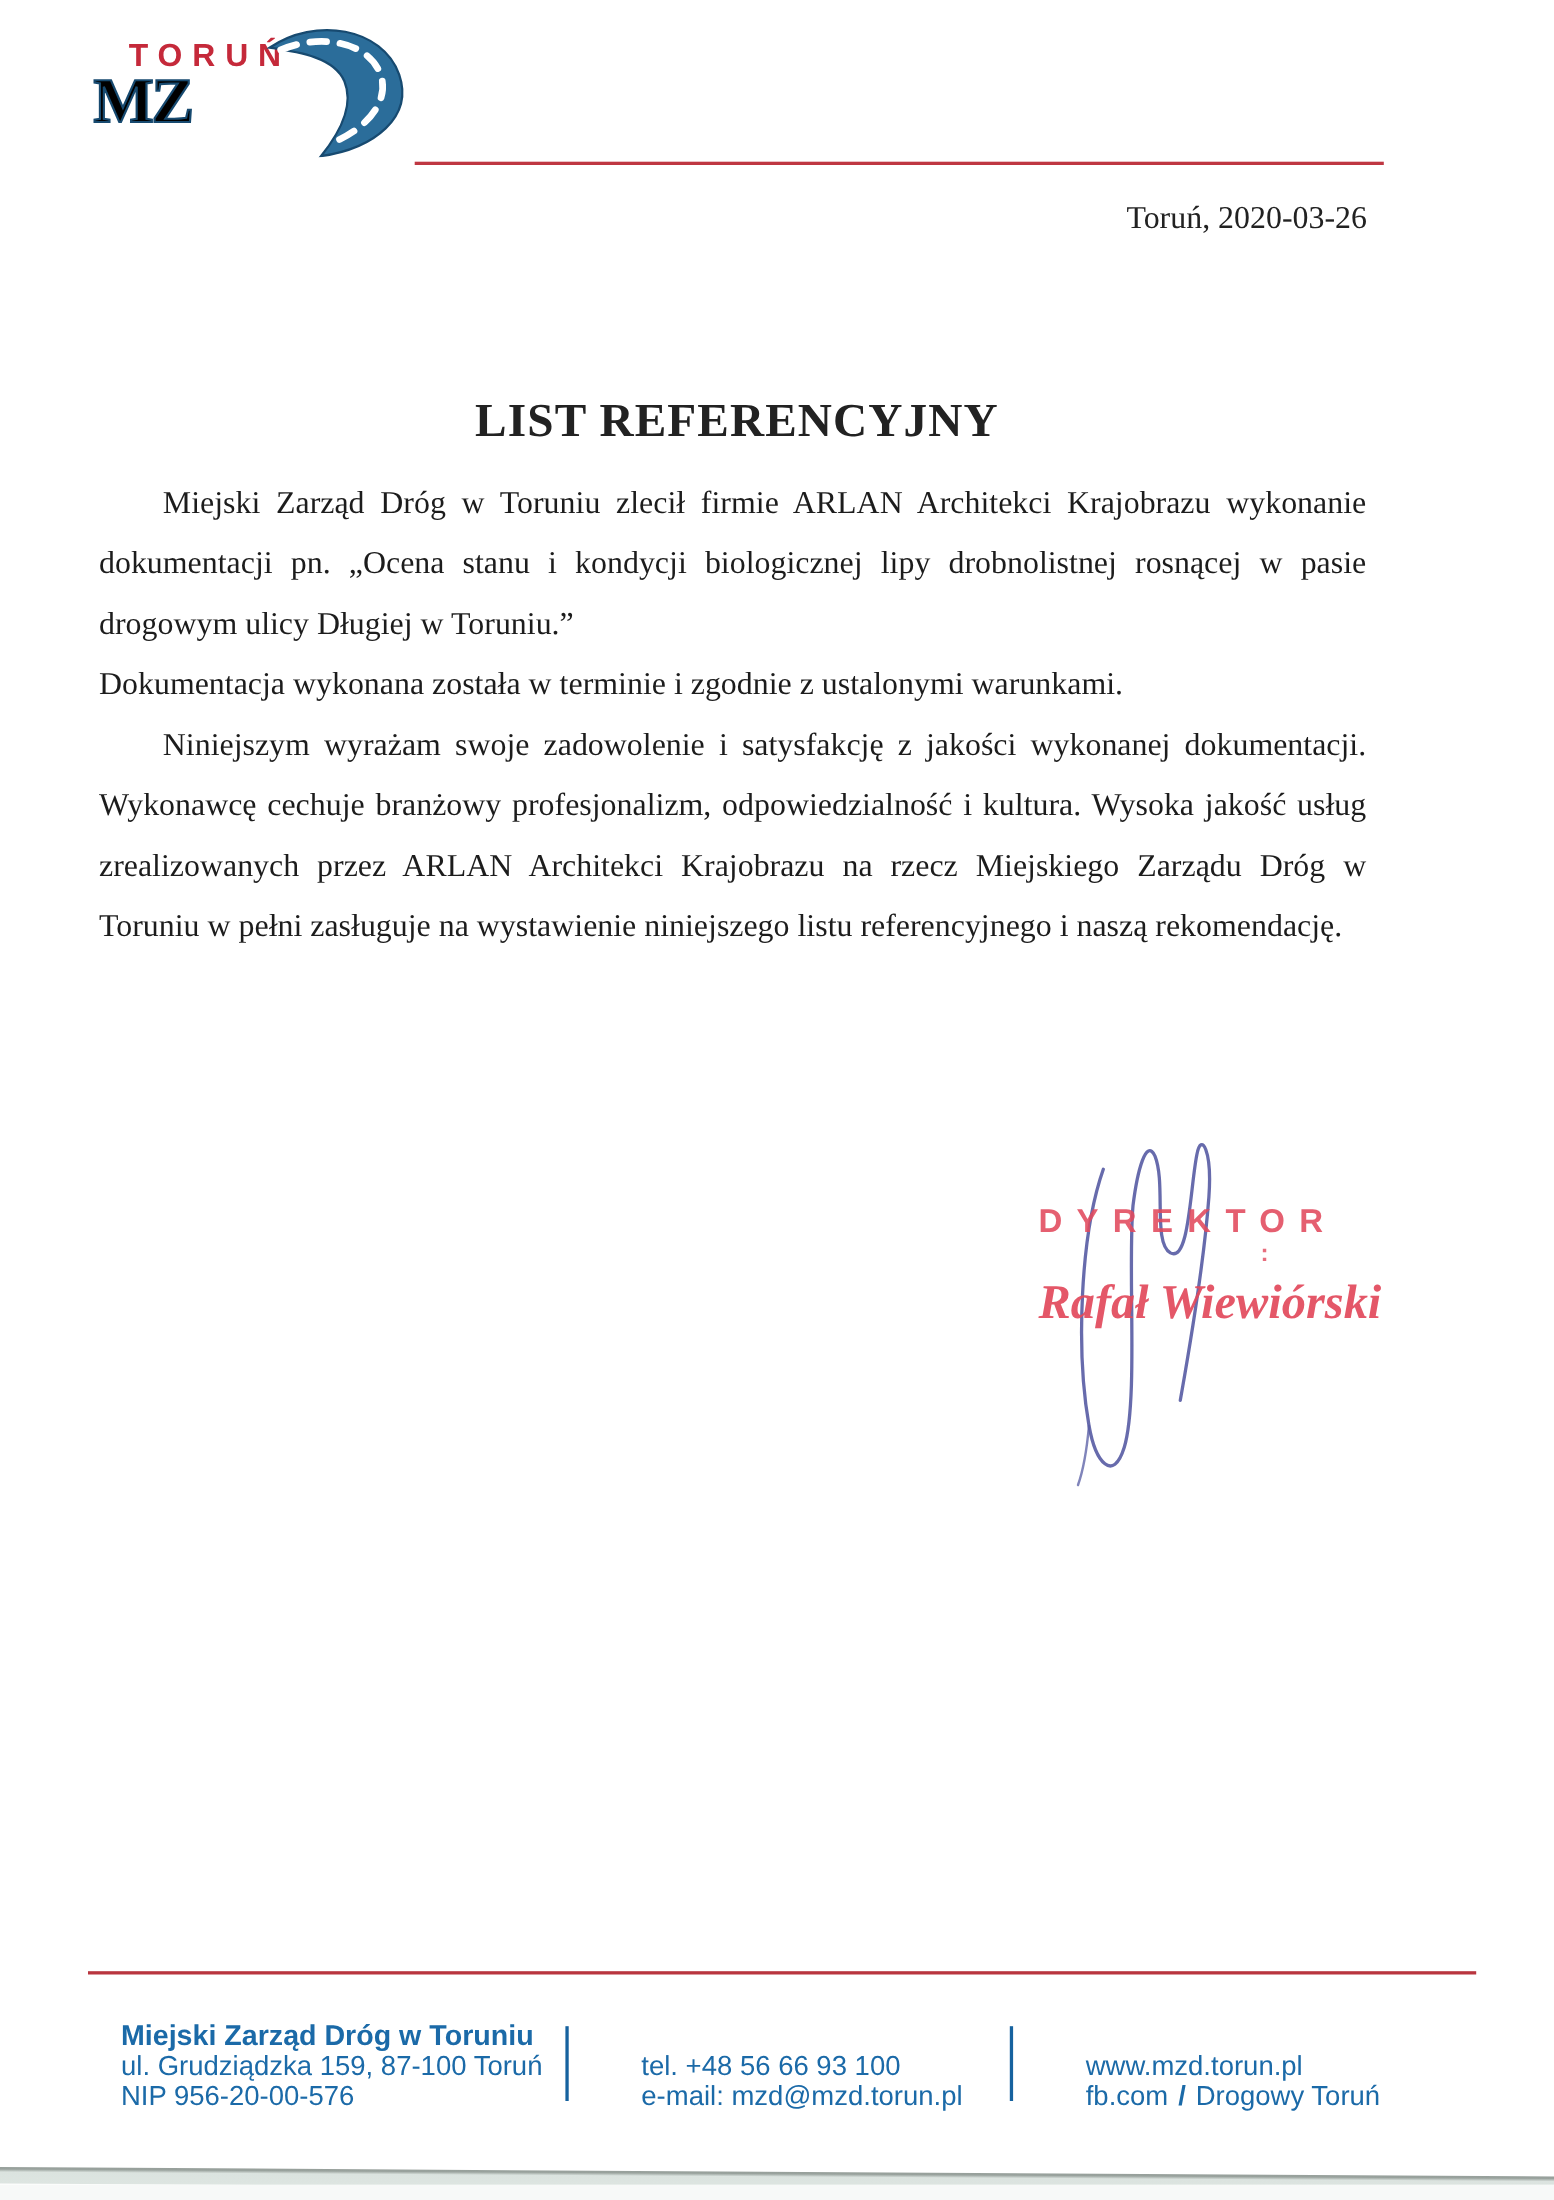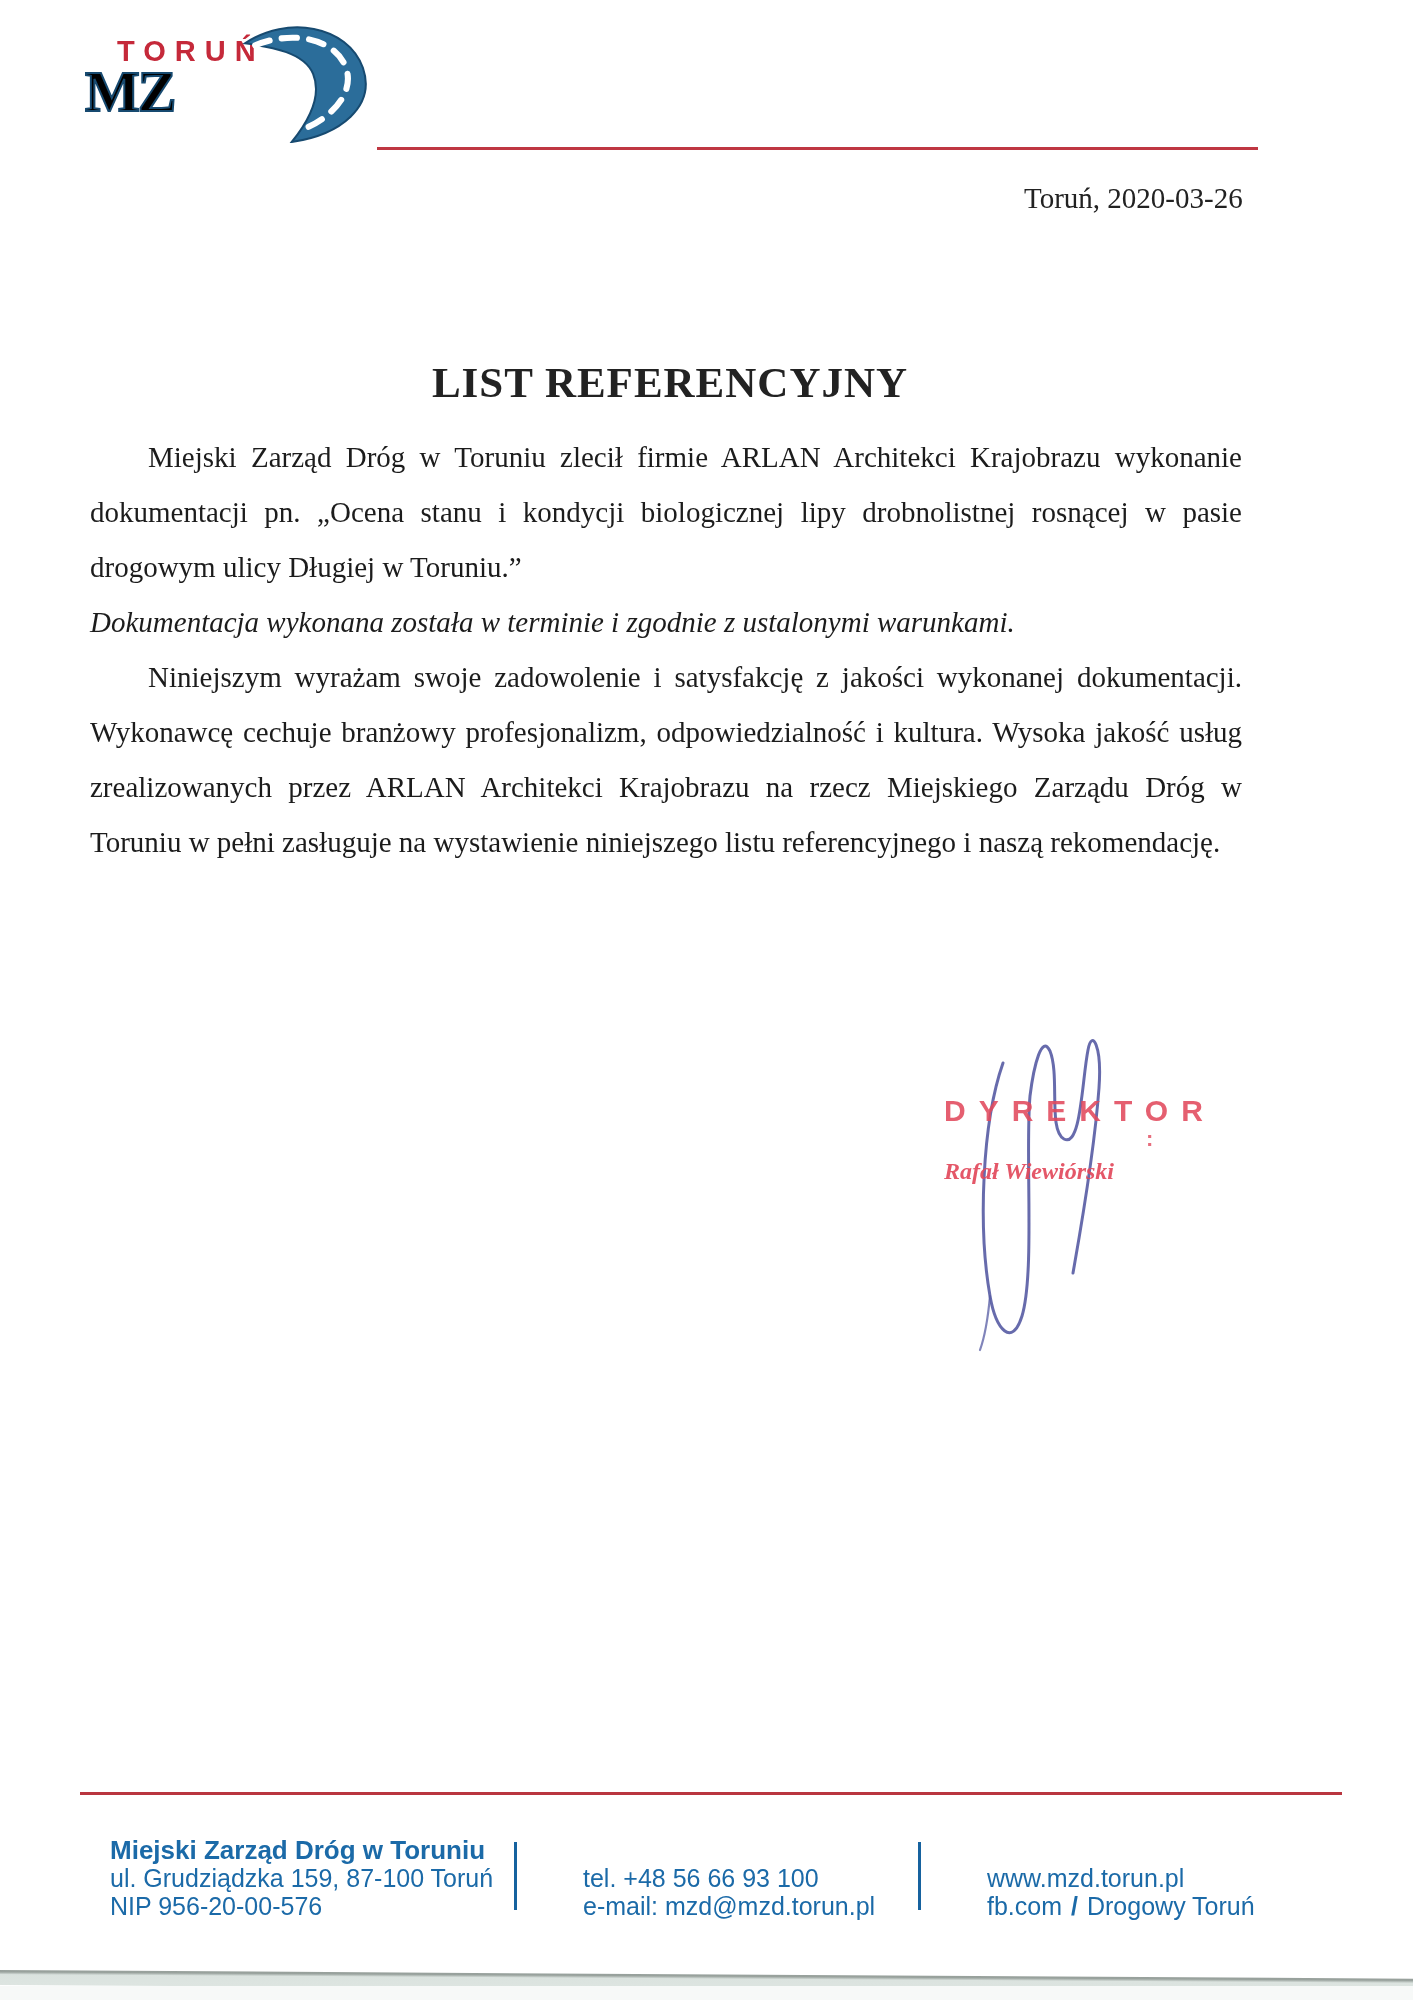--- a/index.html
+++ b/index.html
@@ -48,39 +48,39 @@
     text-align: center;
     font-size: 43px; font-weight: bold; letter-spacing: 1px;
     color: #222;
   }
   .letter-body {
     left: 90px; top: 430px; width: 1152px;
     font-size: 29px; line-height: 55px;
     text-align: justify;
   }
   .letter-body p[data-indent="true"] { text-indent: 58px; }
-  .letter-body p[data-justify="false"] { text-align: left; font-style: italic; }
+  .letter-body p[data-justify="false"] { text-align: left; }
 
   
   .stamp-title {
     left: 944px; top: 1094px;
     font-family: "Liberation Sans", sans-serif;
     font-weight: bold; font-size: 30px; letter-spacing: 13px;
     color: #e24a5d; opacity: 0.88;
     white-space: nowrap;
   }
   .stamp-mark {
     left: 1146px; top: 1126px;
     font-family: "Liberation Sans", sans-serif;
     font-weight: bold; font-size: 22px; color: #e24a5d; opacity: 0.8;
   }
   .stamp-name {
     left: 944px; top: 1158px;
     font-family: "Liberation Serif", serif;
-    font-style: italic; font-weight: bold; font-size: 24px;
+    font-style: italic; font-weight: bold; font-size: 44px;
     color: #e2495c; opacity: 0.92;
     white-space: nowrap;
   }
   .signature-ink { left: 930px; top: 1018px; }
 
   
   .footer-rule {
     left: 80px; top: 1792px; width: 1262px; height: 3px;
     background: #b9353f;
   }

